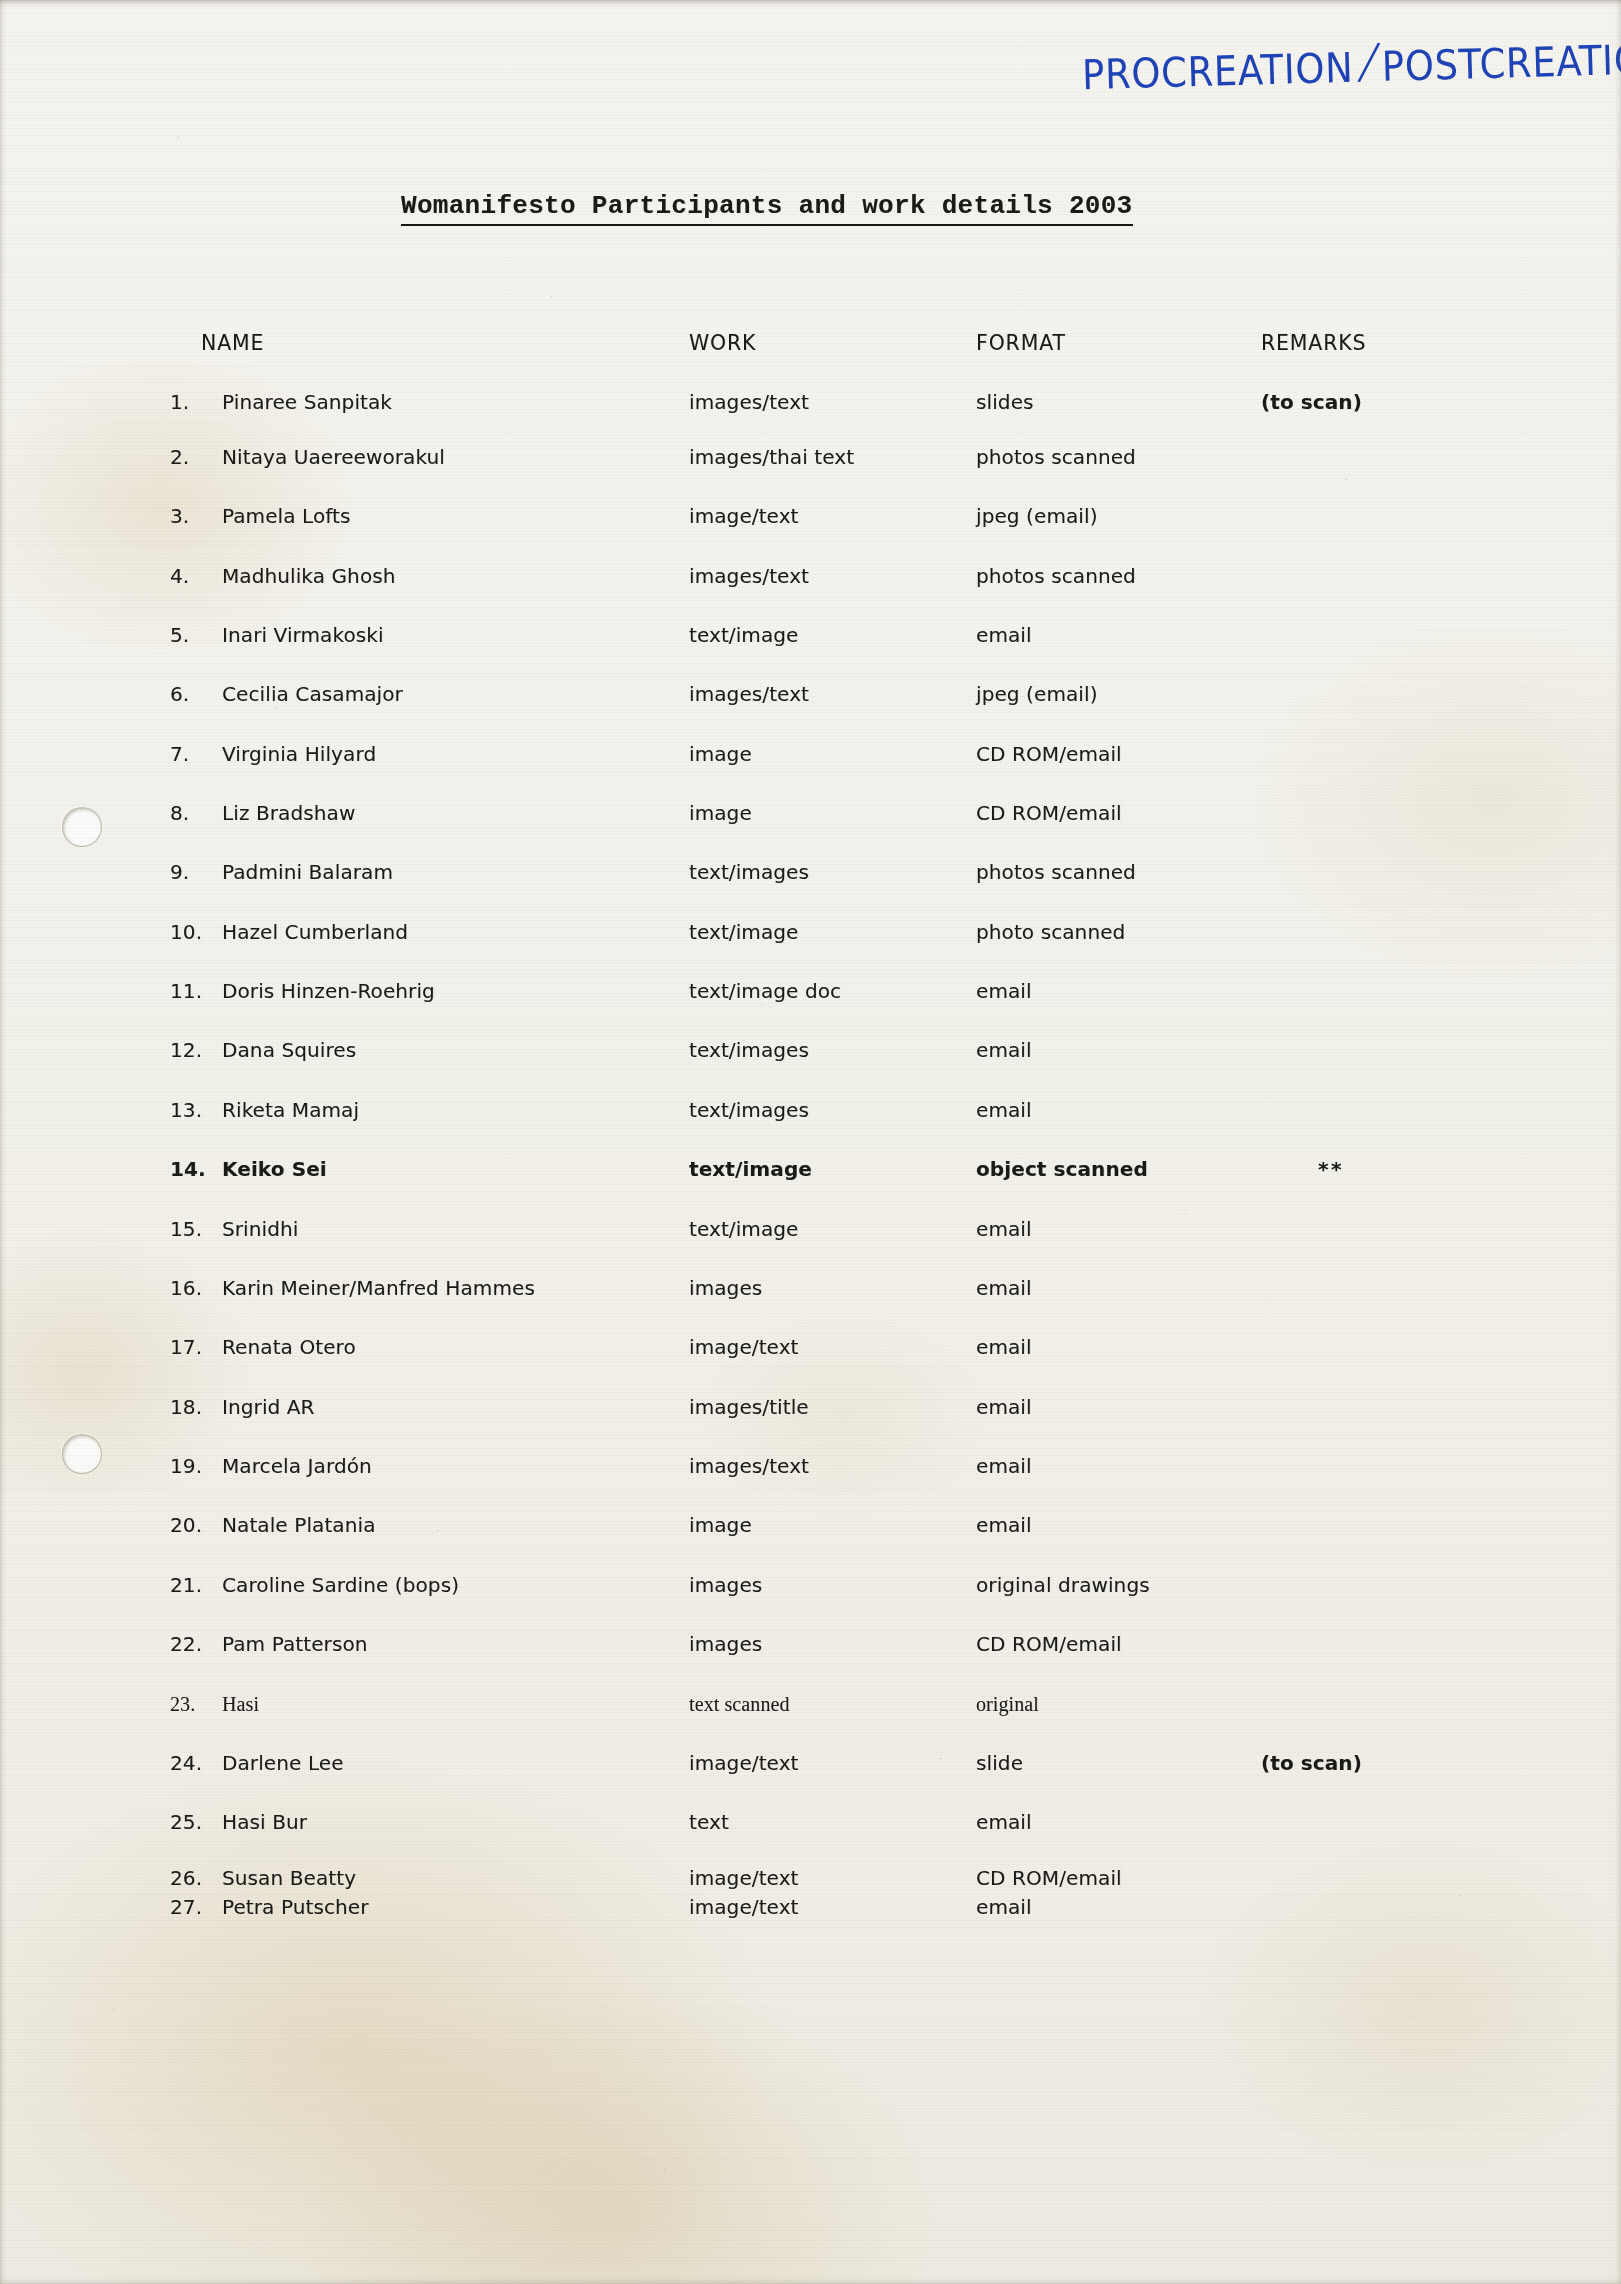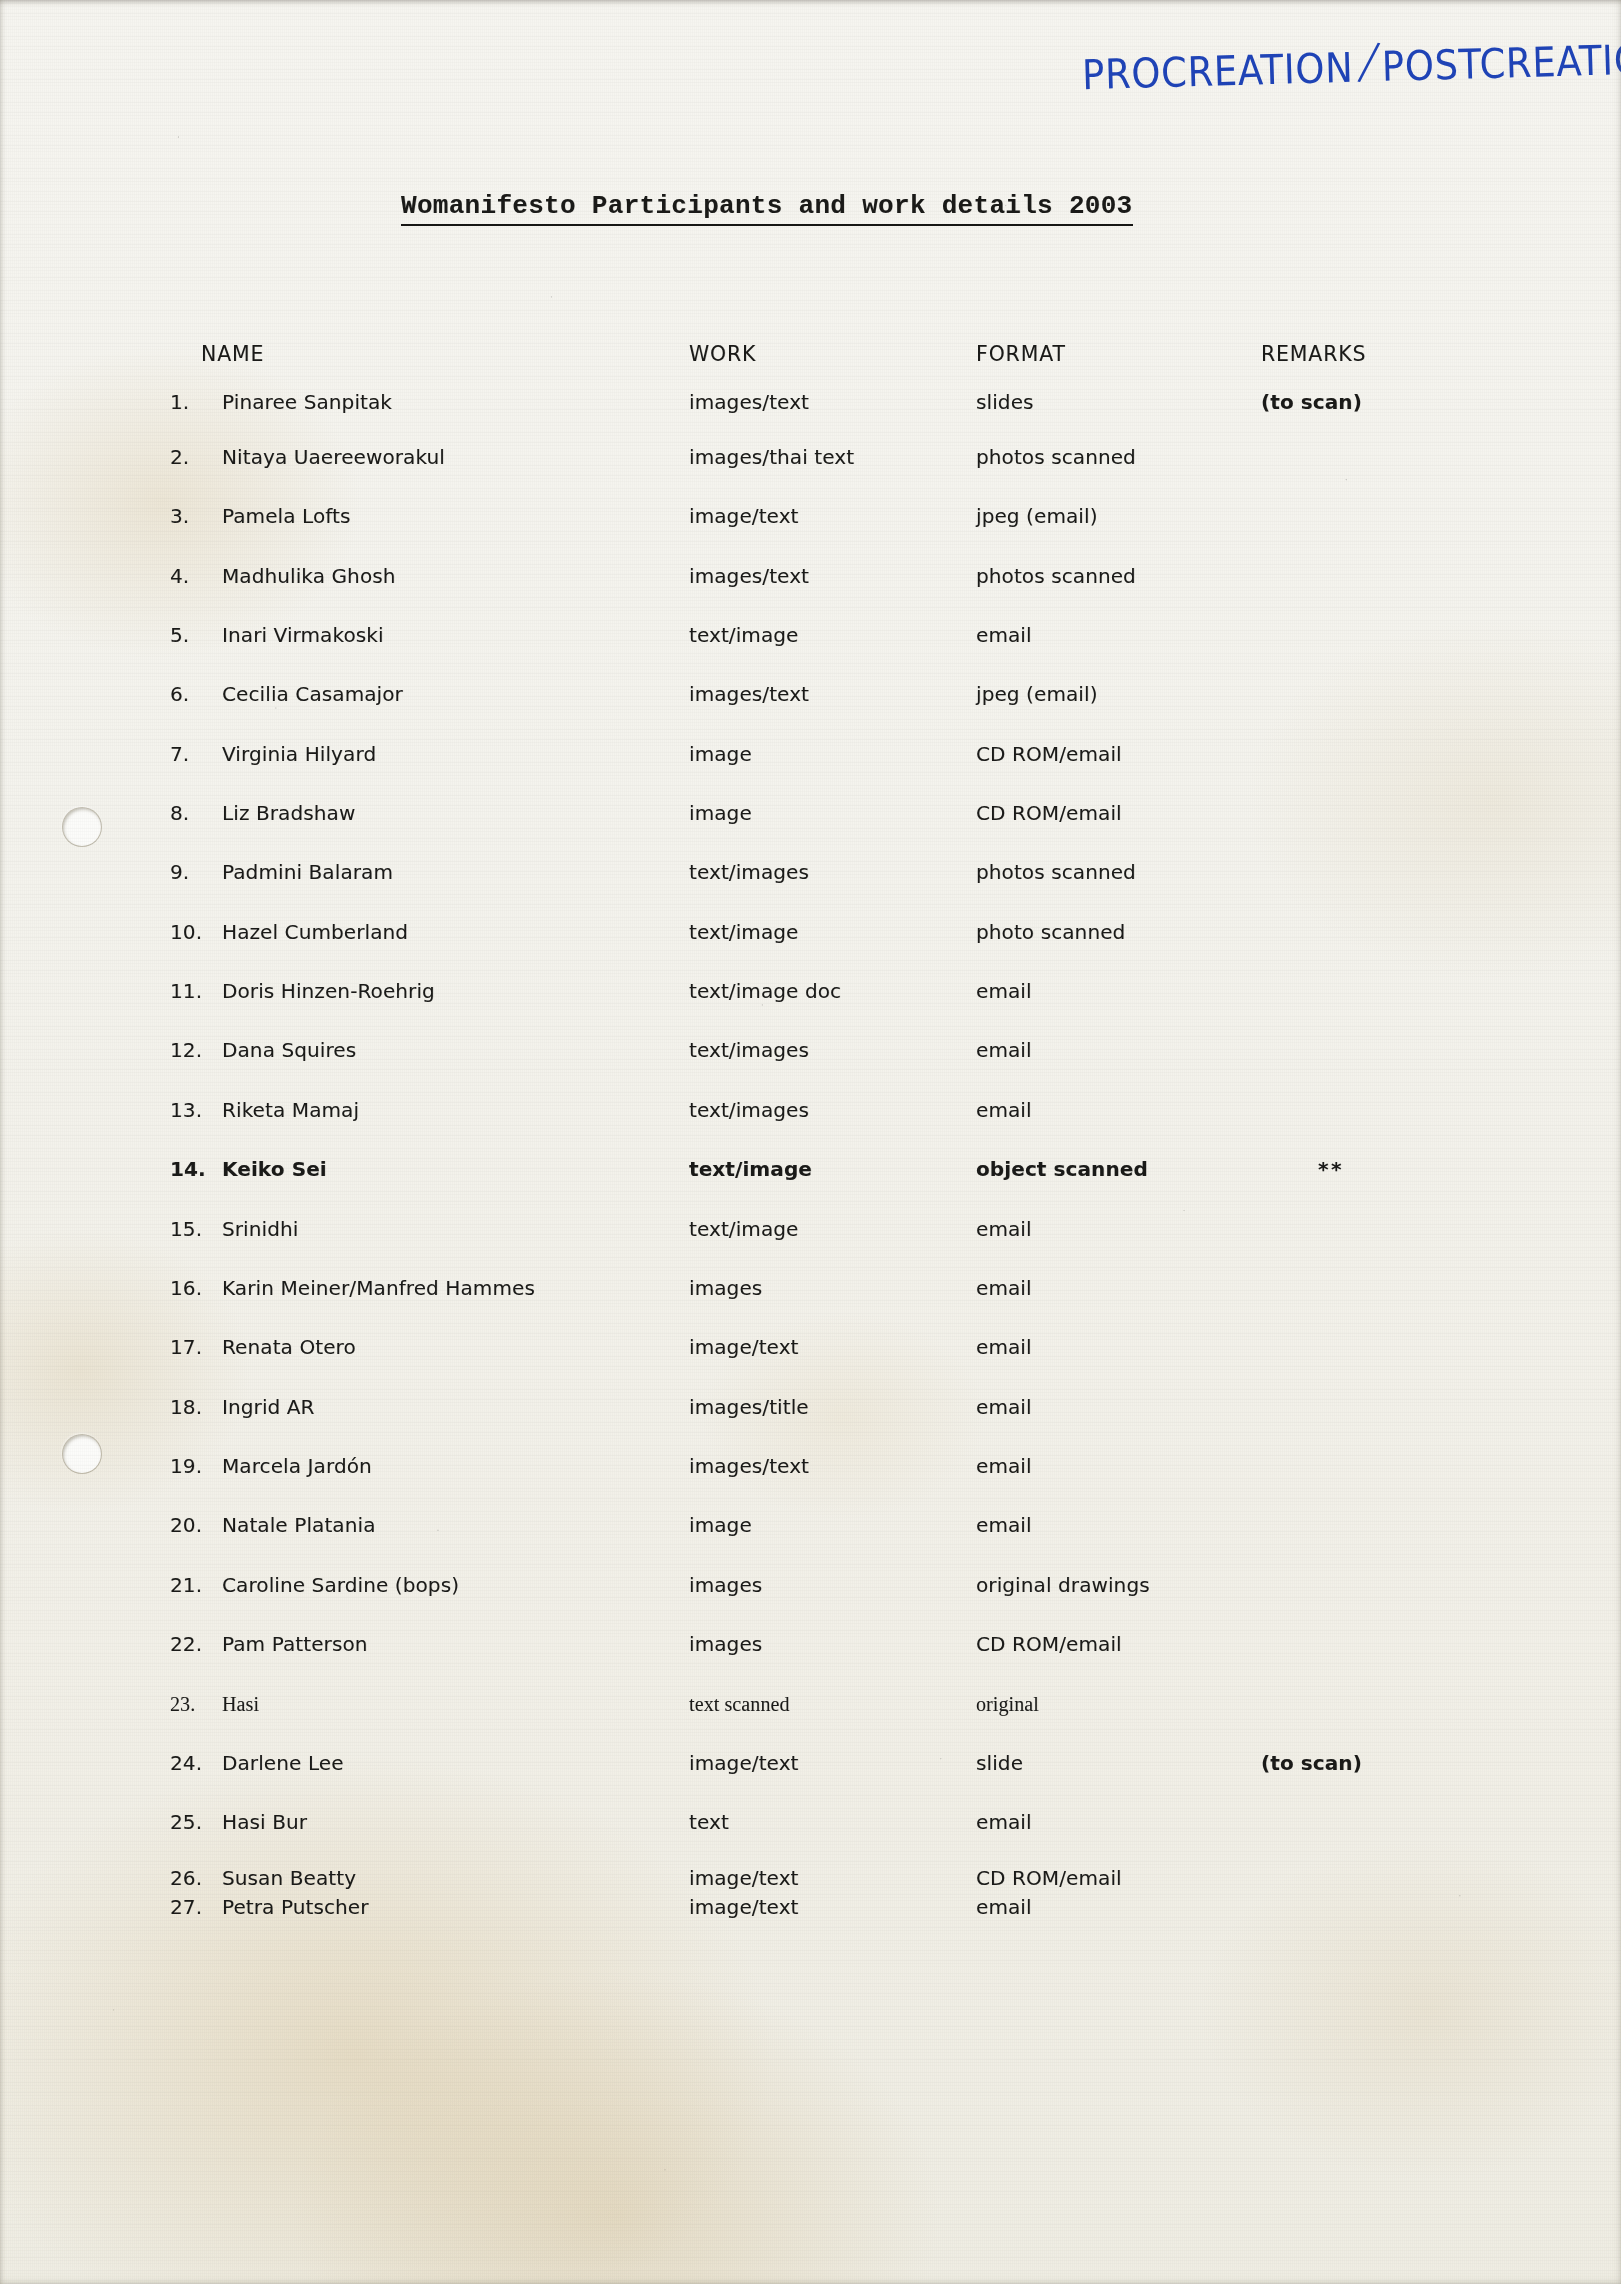--- a/index.html
+++ b/index.html
@@ -133,21 +133,21 @@
     line-height: 26px;
     letter-spacing: 0.1px;
     white-space: nowrap;
   }
   .c-num    { left: 170px; width: 50px; text-align: left; }
   .c-name   { left: 222px; }
   .c-work   { left: 689px; }
   .c-format { left: 976px; }
   .c-remark { left: 1261px; font-weight: bold; }
 
-  .header-row .cell { font-size: 20.4px; letter-spacing: 0.9px; margin-top: 11px; }
+  .header-row .cell { font-size: 20.4px; letter-spacing: 0.9px; }
   .header-row .c-name { left: 201px; }
 
   .row.bold .cell { font-weight: bold; }
   .row.bold .c-remark { letter-spacing: 2.6px; }
 
   
   .cell, .doc-title {
     text-shadow: 0.4px 0.3px 0 rgba(40,40,38,.22);
   }
 

